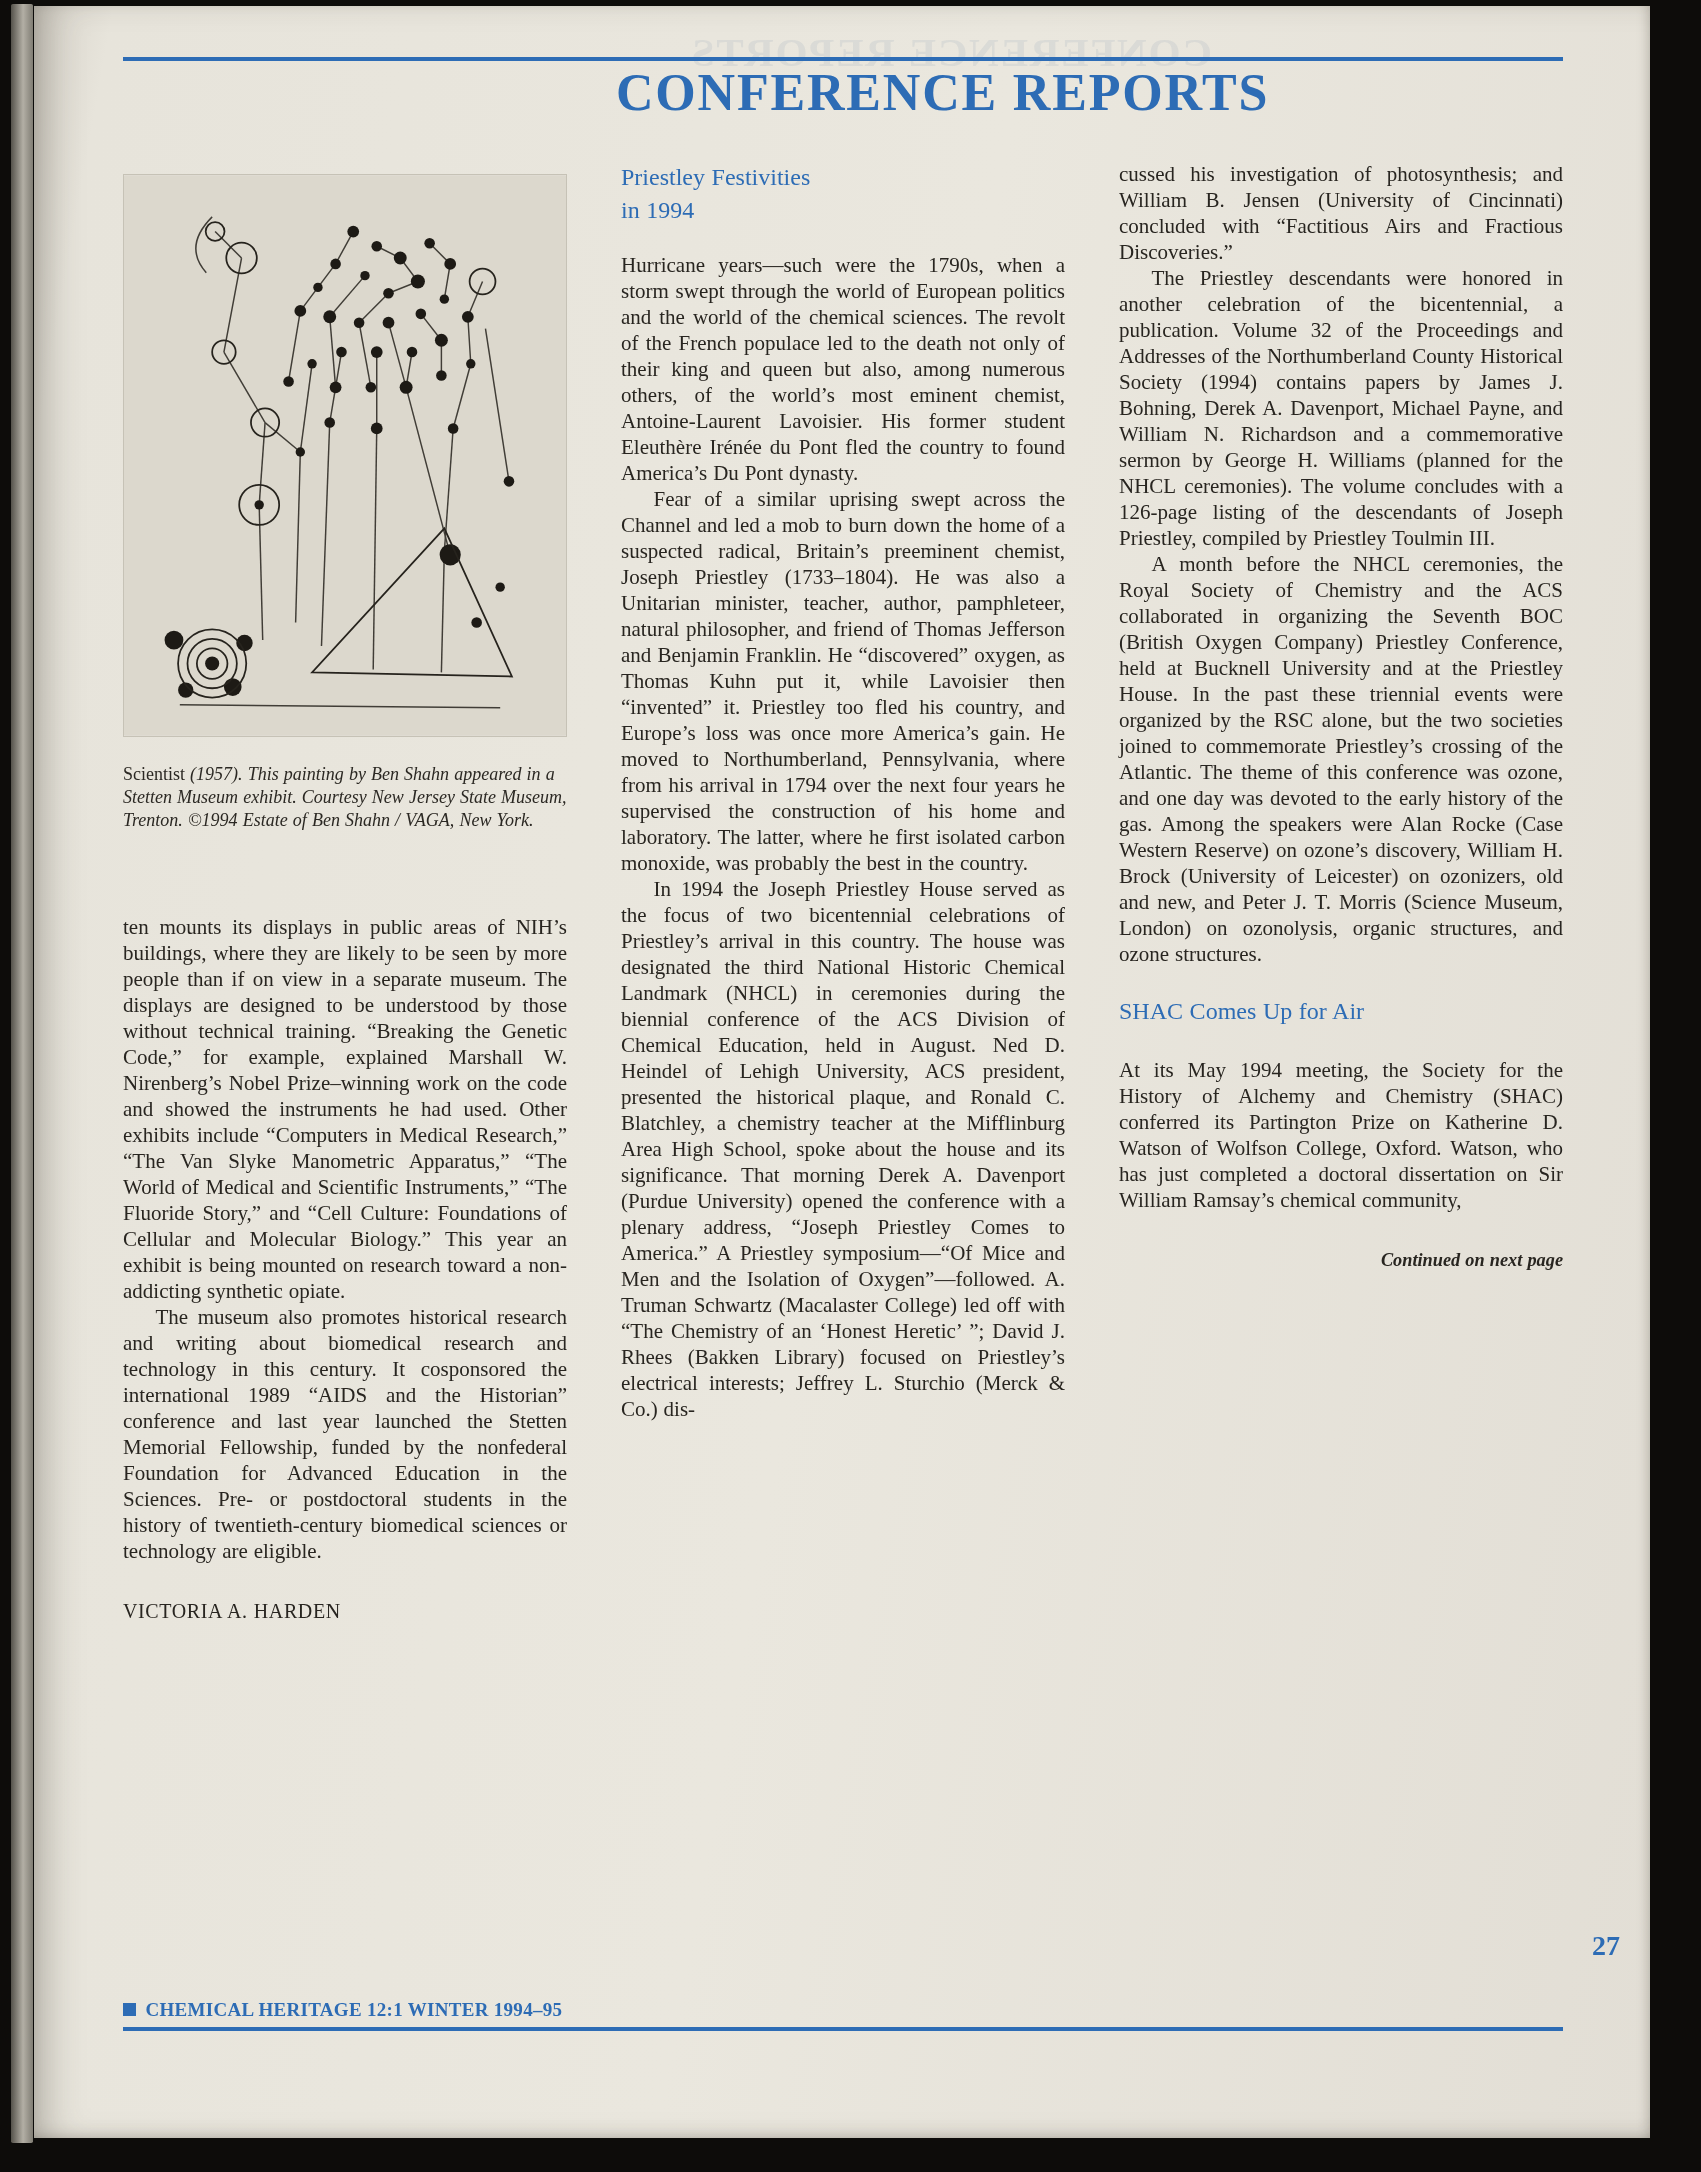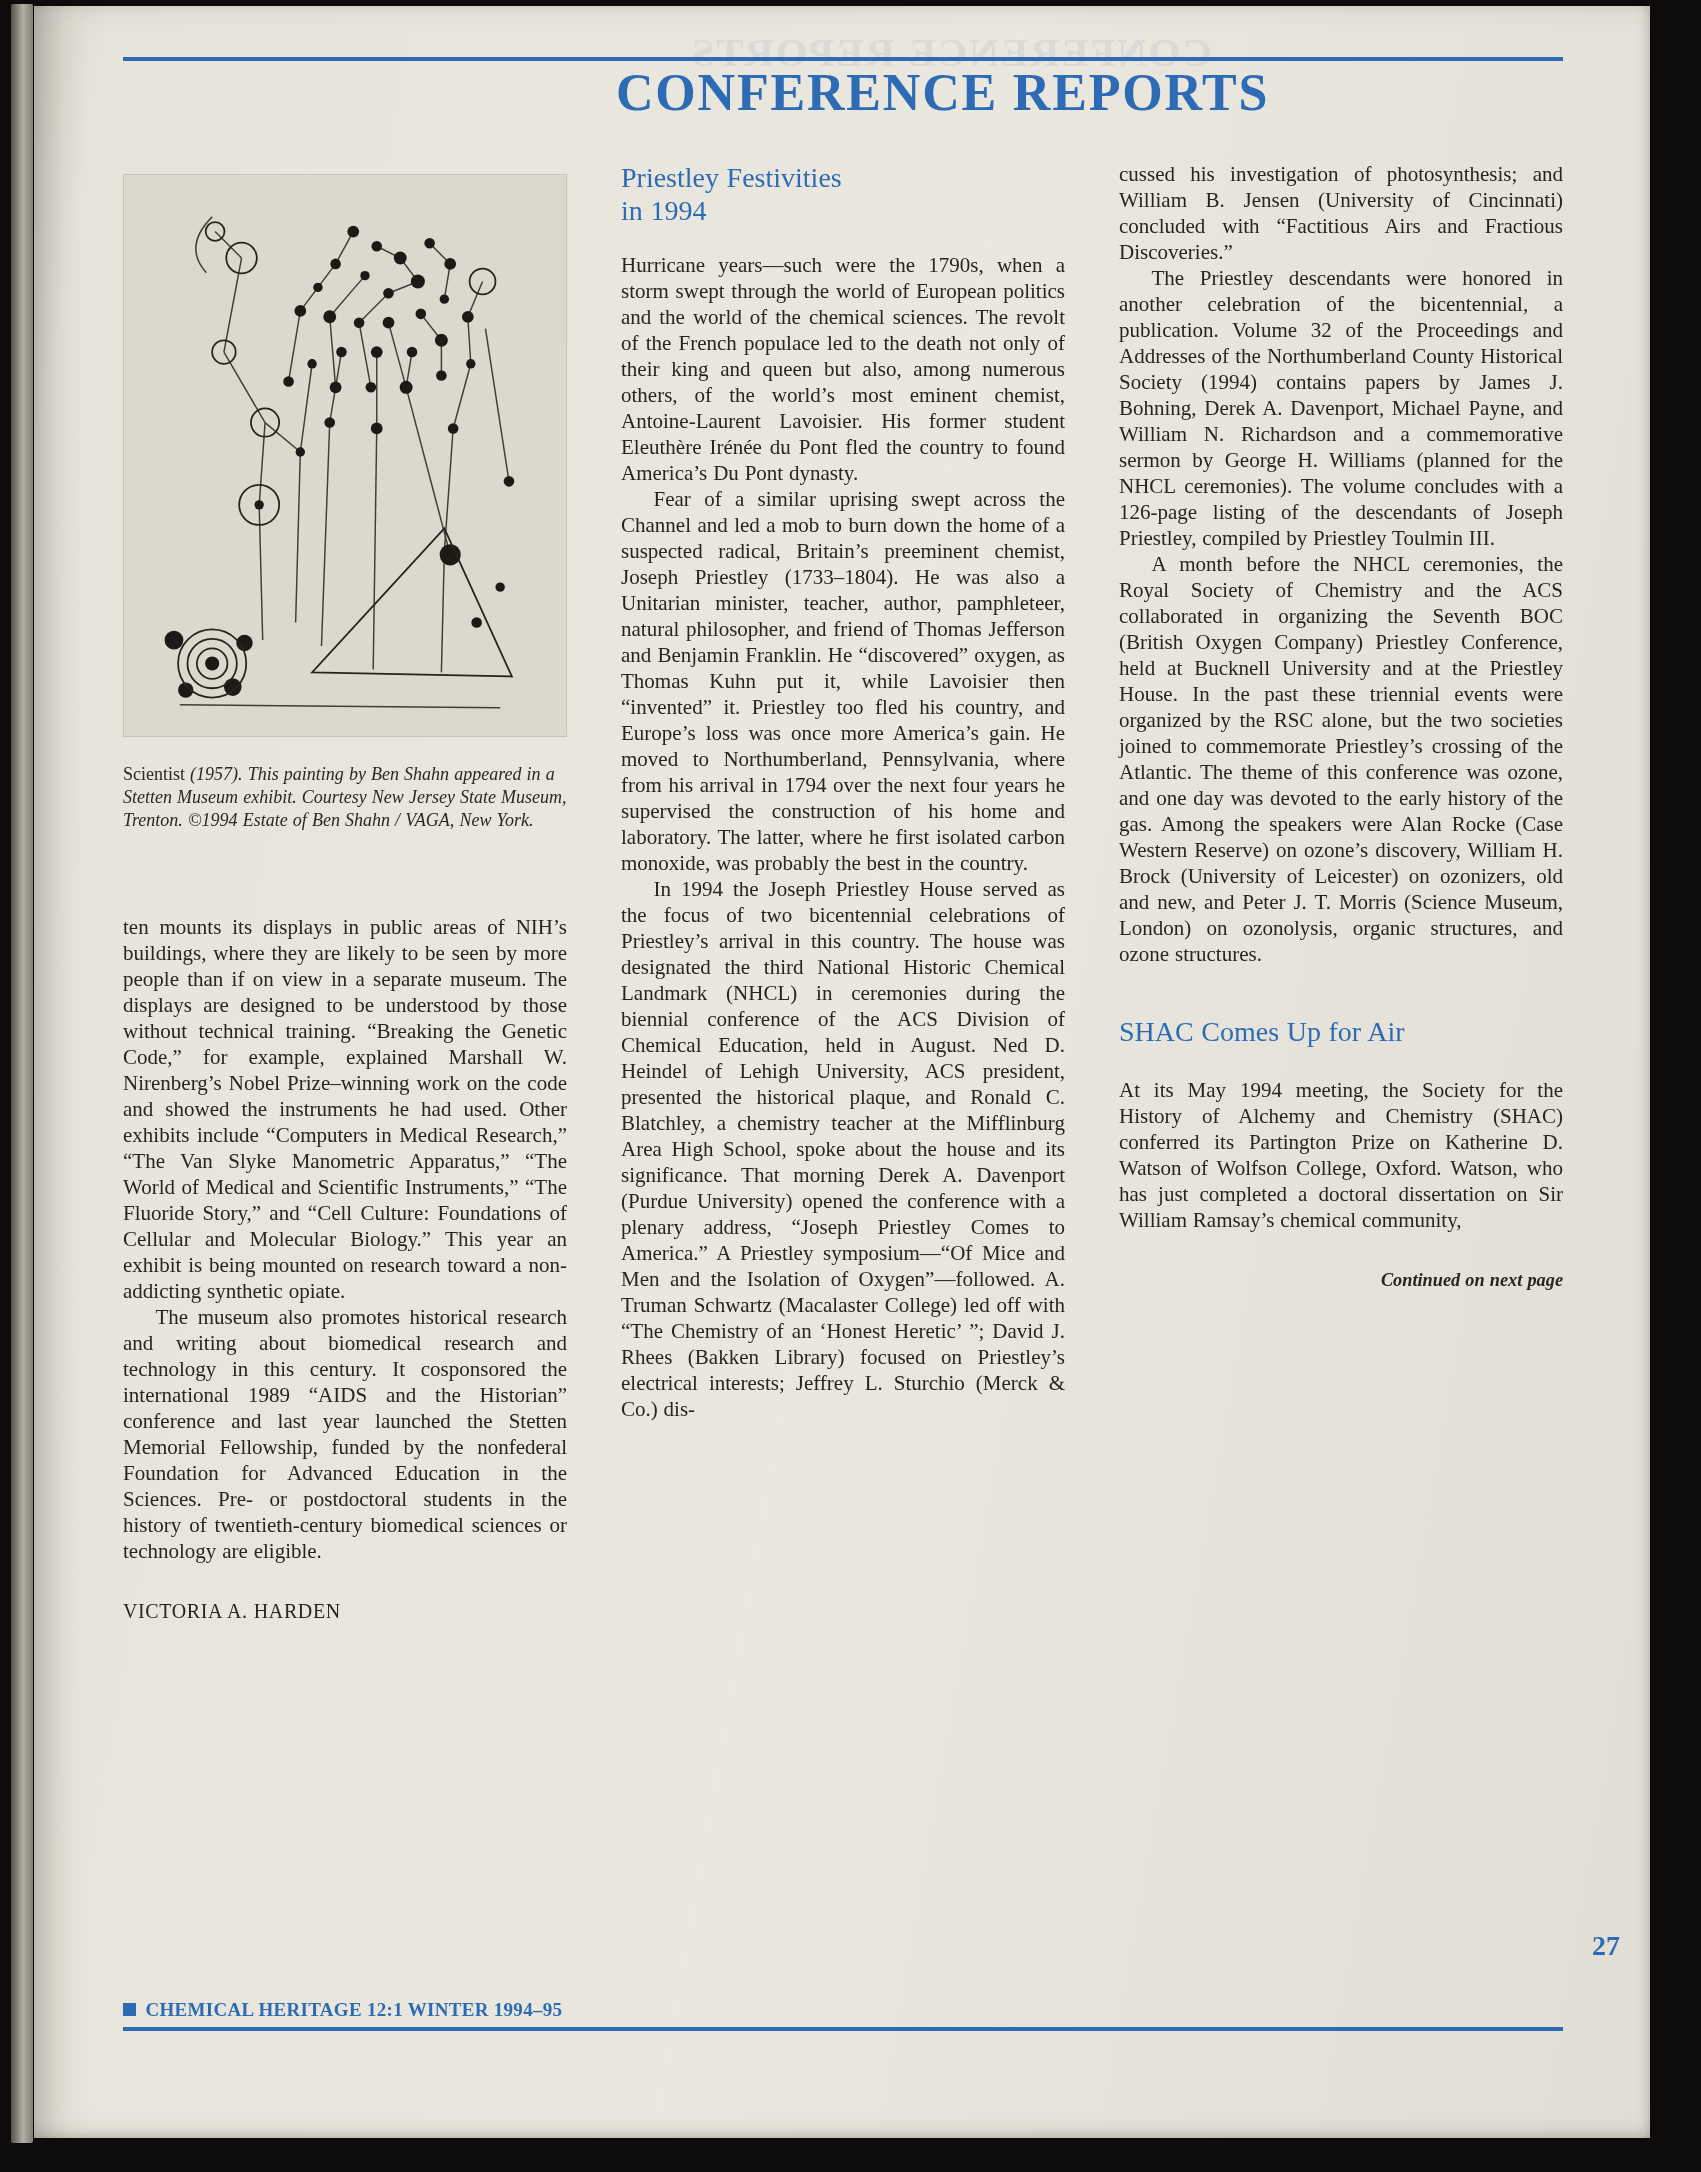--- a/index.html
+++ b/index.html
@@ -55,24 +55,24 @@
   }
   .figure-box svg { display:block; width:100%; height:100%; }
   .caption {
     margin-top:26px;
     font-size:18px; line-height:23px; font-style:italic;
     text-align:left; text-indent:0 !important; color:#2b2823;
   }
   .caption .cap-lead { font-style:normal; }
   .body-start { margin-top:82px; }
   .heading {
-    color:#2d6cb5; font-size:28px; line-height:33px; font-weight:normal;
+    color:#2d6cb5; font-size:24px; line-height:33px; font-weight:normal;
     white-space:pre-line; text-align:left; margin-bottom:25px;
   }
-  .heading.second { margin-top:48px; margin-bottom:29.5px; }
+  .heading.second { margin-top:28px; margin-bottom:29.5px; }
   .byline {
     margin-top:34px; font-size:20px; letter-spacing:0.6px;
     text-align:left; text-indent:0 !important;
   }
   .continued {
     margin-top:34px; text-align:right; font-style:italic; font-weight:bold;
     font-size:18.3px; text-indent:0 !important;
   }
   .footer {
     position:absolute; left:89px; top:1993px; width:1440px;

